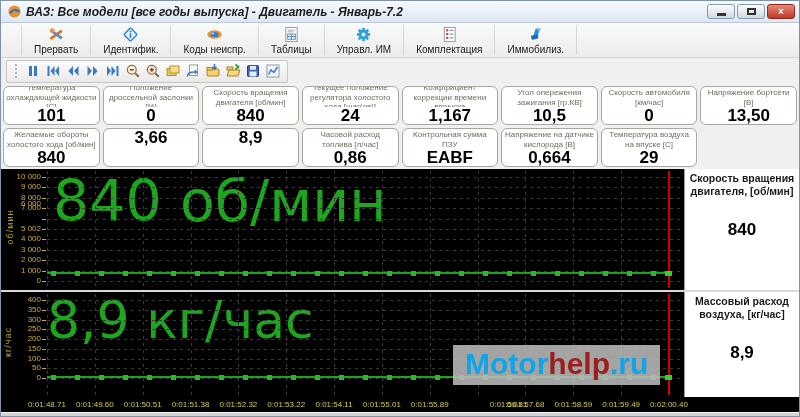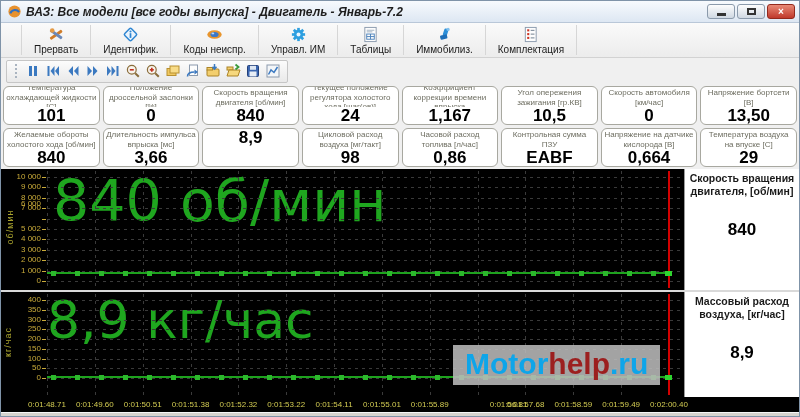--- a/index.html
+++ b/index.html
@@ -131,73 +131,73 @@
             <ellipse cx="9" cy="9" rx="7.6" ry="4.6" fill="#e8952d"></ellipse>
             <ellipse cx="9" cy="9" rx="4.3" ry="2.7" fill="#3c78c8"></ellipse>
             <ellipse cx="7.3" cy="7.9" rx="1.5" ry="0.9" fill="#bcd8f2"></ellipse>
           </svg>
         </span>
         <span class="tb-label">Коды неиспр.</span>
       </div>
       <div class="tb-btn">
         <span class="tb-icon">
           <svg viewBox="0 0 18 18">
+            <rect x="3" y="1.5" width="12" height="15" fill="#fdfdfd" stroke="#8b9aad"></rect>
+            <line x1="5" y1="4.5" x2="13" y2="4.5" stroke="#9fb0c0"></line>
+            <line x1="5" y1="6.2" x2="11" y2="6.2" stroke="#9fb0c0"></line>
+            <rect x="5" y="8.5" width="8" height="5.5" fill="none" stroke="#4d82ba"></rect>
+            <line x1="5" y1="11.2" x2="13" y2="11.2" stroke="#4d82ba"></line>
+            <line x1="9" y1="8.5" x2="9" y2="14" stroke="#4d82ba"></line>
+          </svg>
+        </span>
+        <span class="tb-label">Таблицы</span>
+      </div>
+      <div class="tb-btn">
+        <span class="tb-icon">
+          <svg viewBox="0 0 18 18">
             <g stroke="#2d9fe0" stroke-width="2.8">
               <line x1="9" y1="2" x2="9" y2="16"></line>
               <line x1="2" y1="9" x2="16" y2="9"></line>
               <line x1="4" y1="4" x2="14" y2="14"></line>
               <line x1="14" y1="4" x2="4" y2="14"></line>
             </g>
             <circle cx="9" cy="9" r="5" fill="#2d9fe0"></circle>
             <circle cx="9" cy="9" r="2.1" fill="#eaf6ff"></circle>
           </svg>
         </span>
         <span class="tb-label">Управл. ИМ</span>
       </div>
       <div class="tb-btn">
         <span class="tb-icon">
           <svg viewBox="0 0 18 18">
-            <rect x="3" y="1.5" width="12" height="15" fill="#fdfdfd" stroke="#8b9aad"></rect>
-            <line x1="5" y1="4.5" x2="13" y2="4.5" stroke="#9fb0c0"></line>
-            <line x1="5" y1="6.2" x2="11" y2="6.2" stroke="#9fb0c0"></line>
-            <rect x="5" y="8.5" width="8" height="5.5" fill="none" stroke="#4d82ba"></rect>
-            <line x1="5" y1="11.2" x2="13" y2="11.2" stroke="#4d82ba"></line>
-            <line x1="9" y1="8.5" x2="9" y2="14" stroke="#4d82ba"></line>
-          </svg>
-        </span>
-        <span class="tb-label">Таблицы</span>
+            <rect x="3.5" y="1.5" width="11.5" height="15" fill="#fdfdfd" stroke="#8b9aad"></rect>
+            <rect x="5.5" y="3.5" width="2.2" height="2.2" fill="#cc3322"></rect>
+            <rect x="5.5" y="7.5" width="2.2" height="2.2" fill="#cc3322"></rect>
+            <rect x="5.5" y="11.5" width="2.2" height="2.2" fill="#cc3322"></rect>
+            <line x1="9.2" y1="4.6" x2="13.2" y2="4.6" stroke="#6a7a8a"></line>
+            <line x1="9.2" y1="8.6" x2="13.2" y2="8.6" stroke="#6a7a8a"></line>
+            <line x1="9.2" y1="12.6" x2="13.2" y2="12.6" stroke="#6a7a8a"></line>
+          </svg>
+        </span>
+        <span class="tb-label">Комплектация</span>
       </div>
       <div class="tb-btn">
         <span class="tb-icon">
           <svg viewBox="0 0 18 18">
             <g transform="rotate(18 9 8)">
               <rect x="7.5" y="2.5" width="4.5" height="8" rx="1.5" fill="#2d8fd8"></rect>
             </g>
             <g transform="rotate(-14 8 12)">
               <rect x="4.5" y="9.5" width="7.5" height="4.5" rx="1.2" fill="#1f6fb8"></rect>
             </g>
             <circle cx="12.8" cy="3.6" r="1.7" fill="#7fc0ee"></circle>
           </svg>
         </span>
         <span class="tb-label">Иммобилиз.</span>
       </div>
-      <div class="tb-btn">
-        <span class="tb-icon">
-          <svg viewBox="0 0 18 18">
-            <rect x="3.5" y="1.5" width="11.5" height="15" fill="#fdfdfd" stroke="#8b9aad"></rect>
-            <rect x="5.5" y="3.5" width="2.2" height="2.2" fill="#cc3322"></rect>
-            <rect x="5.5" y="7.5" width="2.2" height="2.2" fill="#cc3322"></rect>
-            <rect x="5.5" y="11.5" width="2.2" height="2.2" fill="#cc3322"></rect>
-            <line x1="9.2" y1="4.6" x2="13.2" y2="4.6" stroke="#6a7a8a"></line>
-            <line x1="9.2" y1="8.6" x2="13.2" y2="8.6" stroke="#6a7a8a"></line>
-            <line x1="9.2" y1="12.6" x2="13.2" y2="12.6" stroke="#6a7a8a"></line>
-          </svg>
-        </span>
-        <span class="tb-label">Комплектация</span>
-      </div>
     </div>
 
   <div class="toolbar2">
     <span class="pb-group" id="pb-group">
         <span class="pb-grip"></span>
         <span class="pb-btn">
           <span>
             <svg viewBox="0 0 16 16">
               <rect x="4" y="3" width="3" height="10" fill="#3b79c0"></rect>
               <rect x="9" y="3" width="3" height="10" fill="#3b79c0"></rect>
@@ -346,29 +346,24 @@
           <div class="param-label">Напряжение бортсети [В]</div>
           <div class="param-value">13,50</div>
         </div>
       </div>
       <div class="param-row">
         <div class="param-panel">
           <div class="param-label">Желаемые обороты холостого хода [об/мин]</div>
           <div class="param-value">840</div>
         </div>
         <div class="param-panel">
-          <div class="param-label">Длительность импульса впрыска [мс]</div>
           <div class="param-value">3,66</div>
         </div>
         <div class="param-panel">
           <div class="param-value">8,9</div>
-        </div>
-        <div class="param-panel">
-          <div class="param-label">Цикловой расход воздуха [мг/такт]</div>
-          <div class="param-value">98</div>
         </div>
         <div class="param-panel">
           <div class="param-label">Часовой расход топлива [л/час]</div>
           <div class="param-value">0,86</div>
         </div>
         <div class="param-panel">
           <div class="param-label">Контрольная сумма ПЗУ</div>
           <div class="param-value">EABF</div>
         </div>
         <div class="param-panel">

